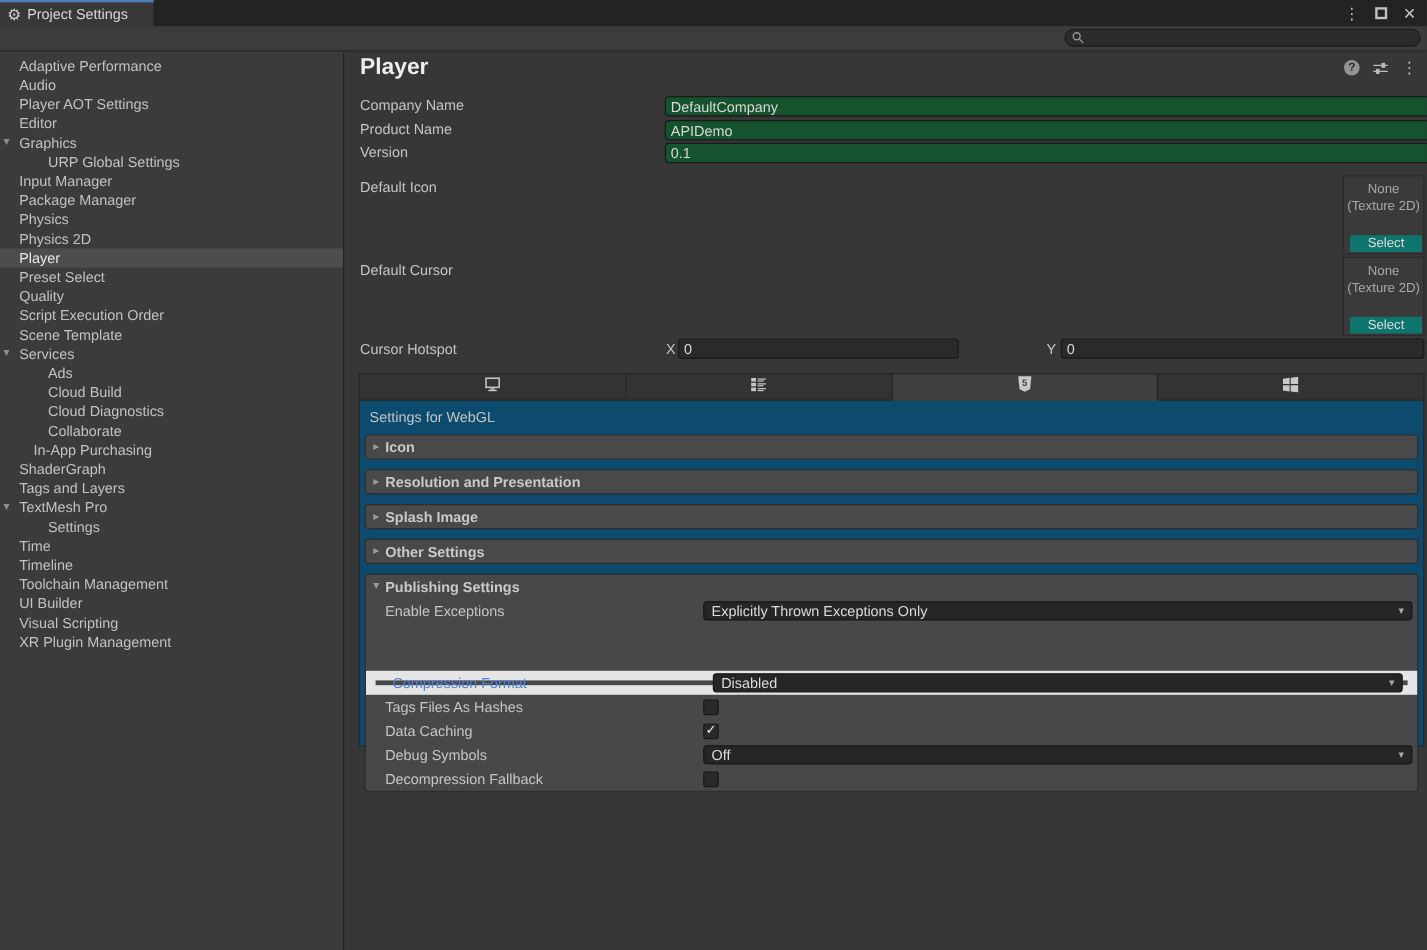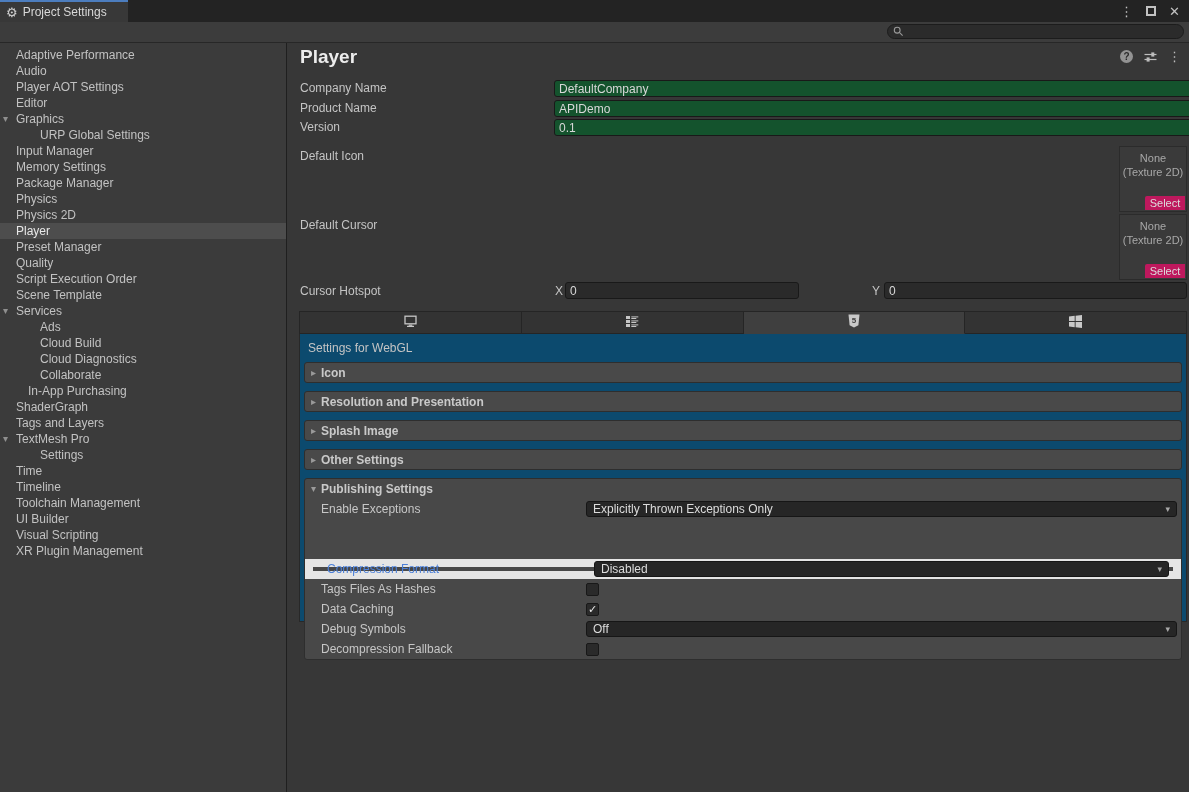--- a/index.html
+++ b/index.html
@@ -47,22 +47,22 @@
     position:absolute; left:267px; width:680px; height:17px;
     background:#14532d; border:1px solid #191919; border-radius:3px;
     color:#D8D8D8; font-size:12px; padding:0 4px; font-family:inherit; outline:none;
   }
   .texbox {
     position:absolute; left:832px; width:68px; height:66px;
     background:#3A3A3A; border:1px solid #2B2B2B;
     text-align:center; font-size:11px; color:#A8A8A8; padding-top:5px; line-height:1.25;
   }
   .texbox .sel {
-    position:absolute; right:1px; bottom:1px; width:40px; height:14px;
-    background:#be185d; color:#DDDDDD; font-size:11px; line-height:14px; text-align:center;
+    position:absolute; right:1px; bottom:1px; width:60px; height:14px;
+    background:#0f766e; color:#DDDDDD; font-size:11px; line-height:14px; text-align:center;
     border-radius:2px 0 0 0;
   }
   .axis-label { position:absolute; font-size:12px; color:#C4C4C4; line-height:17px; }
   .axis-input {
     position:absolute; height:17px; background:#2A2A2A; border:1px solid #191919; border-radius:3px;
     color:#D8D8D8; font-size:12px; padding:0 4px; font-family:inherit; outline:none;
   }
   
   .ptabs { position:absolute; left:12px; top:268px; width:888px; height:23px; display:flex; }
   .ptab { flex:1; background:#333333; border:1px solid #252525; border-left:none; display:flex; align-items:center; justify-content:center; }
@@ -125,26 +125,25 @@
   <div class="bodyrow">
 
     <div class="sidebar" id="sidebar">
         <div class="side-item" style="padding-left: 16px;"><span>Adaptive Performance</span></div>
         <div class="side-item" style="padding-left: 16px;"><span>Audio</span></div>
         <div class="side-item" style="padding-left: 16px;"><span>Player AOT Settings</span></div>
         <div class="side-item" style="padding-left: 16px;"><span>Editor</span></div>
         <div class="side-item" style="padding-left: 16px;"><span class="side-tri">▾</span><span>Graphics</span></div>
         <div class="side-item" style="padding-left: 40px;"><span>URP Global Settings</span></div>
         <div class="side-item" style="padding-left: 16px;"><span>Input Manager</span></div>
-        <div class="side-item" style="padding-left: 16px;"><span>Memory Settings</span></div>
         <div class="side-item" style="padding-left: 16px;"><span>Package Manager</span></div>
         <div class="side-item" style="padding-left: 16px;"><span>Physics</span></div>
         <div class="side-item" style="padding-left: 16px;"><span>Physics 2D</span></div>
         <div class="side-item selected" style="padding-left: 16px;"><span>Player</span></div>
-        <div class="side-item" style="padding-left: 16px;"><span>Preset Manager</span></div>
+        <div class="side-item" style="padding-left: 16px;"><span>Preset Select</span></div>
         <div class="side-item" style="padding-left: 16px;"><span>Quality</span></div>
         <div class="side-item" style="padding-left: 16px;"><span>Script Execution Order</span></div>
         <div class="side-item" style="padding-left: 16px;"><span>Scene Template</span></div>
         <div class="side-item" style="padding-left: 16px;"><span class="side-tri">▾</span><span>Services</span></div>
         <div class="side-item" style="padding-left: 40px;"><span>Ads</span></div>
         <div class="side-item" style="padding-left: 40px;"><span>Cloud Build</span></div>
         <div class="side-item" style="padding-left: 40px;"><span>Cloud Diagnostics</span></div>
         <div class="side-item" style="padding-left: 40px;"><span>Collaborate</span></div>
         <div class="side-item" style="padding-left: 28px;"><span>In-App Purchasing</span></div>
         <div class="side-item" style="padding-left: 16px;"><span>ShaderGraph</span></div>

